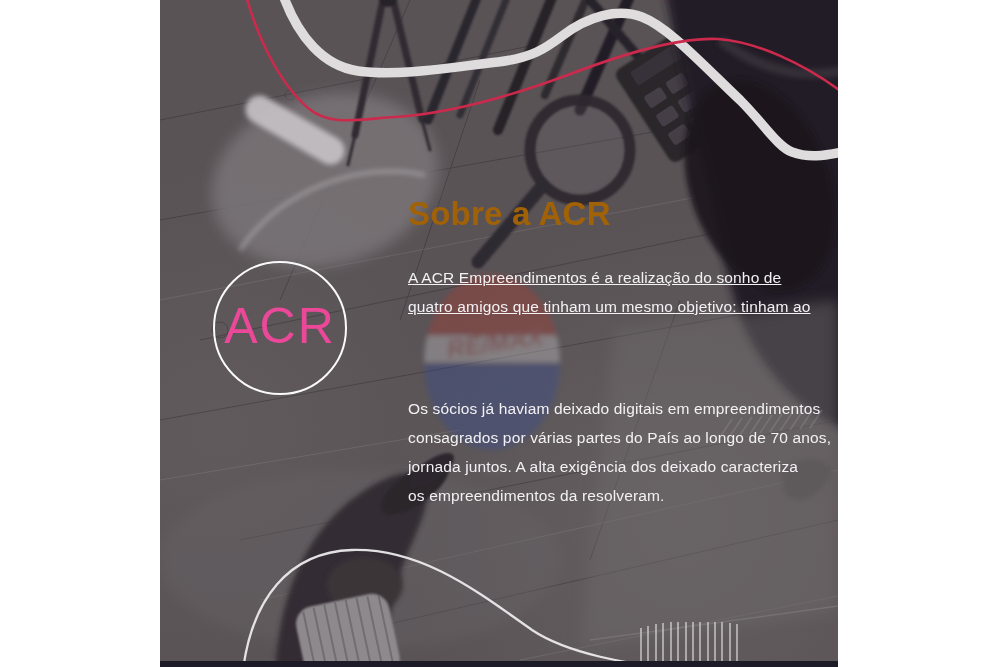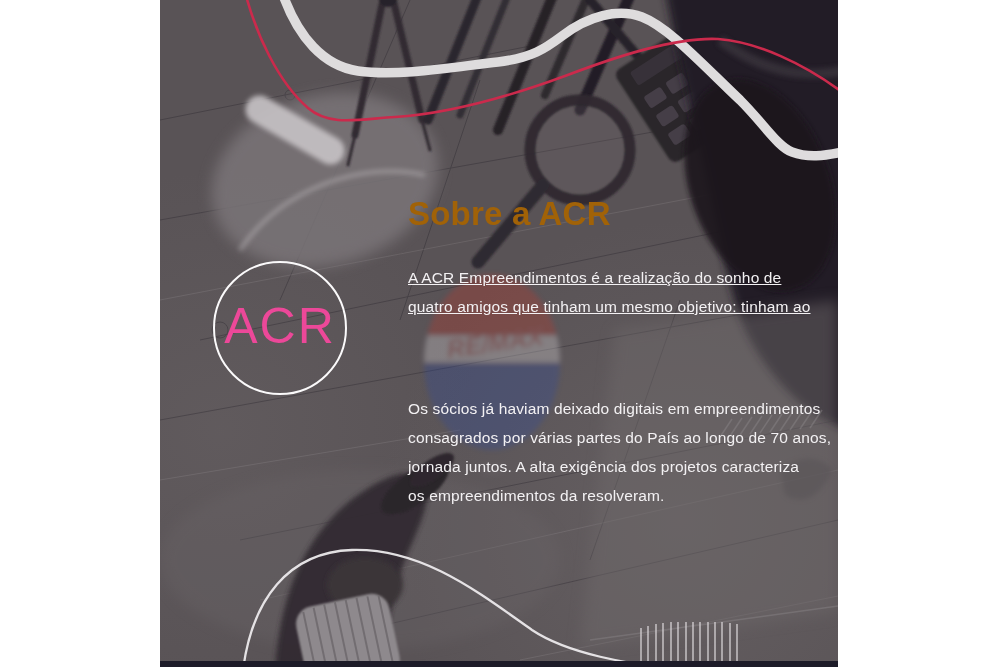--- a/index.html
+++ b/index.html
@@ -207,17 +207,17 @@
   <div class="title">Sobre a ACR</div>
 
   <div class="copy p1">
     <div class="ln">A ACR Empreendimentos é a realização do sonho de</div>
     <div class="ln">quatro amigos que tinham um mesmo objetivo: tinham ao</div>
   </div>
 
   <div class="copy p2">
     <div class="ln">Os sócios já haviam deixado digitais em empreendimentos</div>
     <div class="ln">consagrados por várias partes do País ao longo de 70 anos,</div>
-    <div class="ln">jornada juntos. A alta exigência dos projetos caracteriza</div>
+    <div class="ln">jornada juntos. A alta exigência dos deixado caracteriza</div>
     <div class="ln">os empreendimentos da resolveram.</div>
   </div>
 
 </div>
 
 </body></html>

